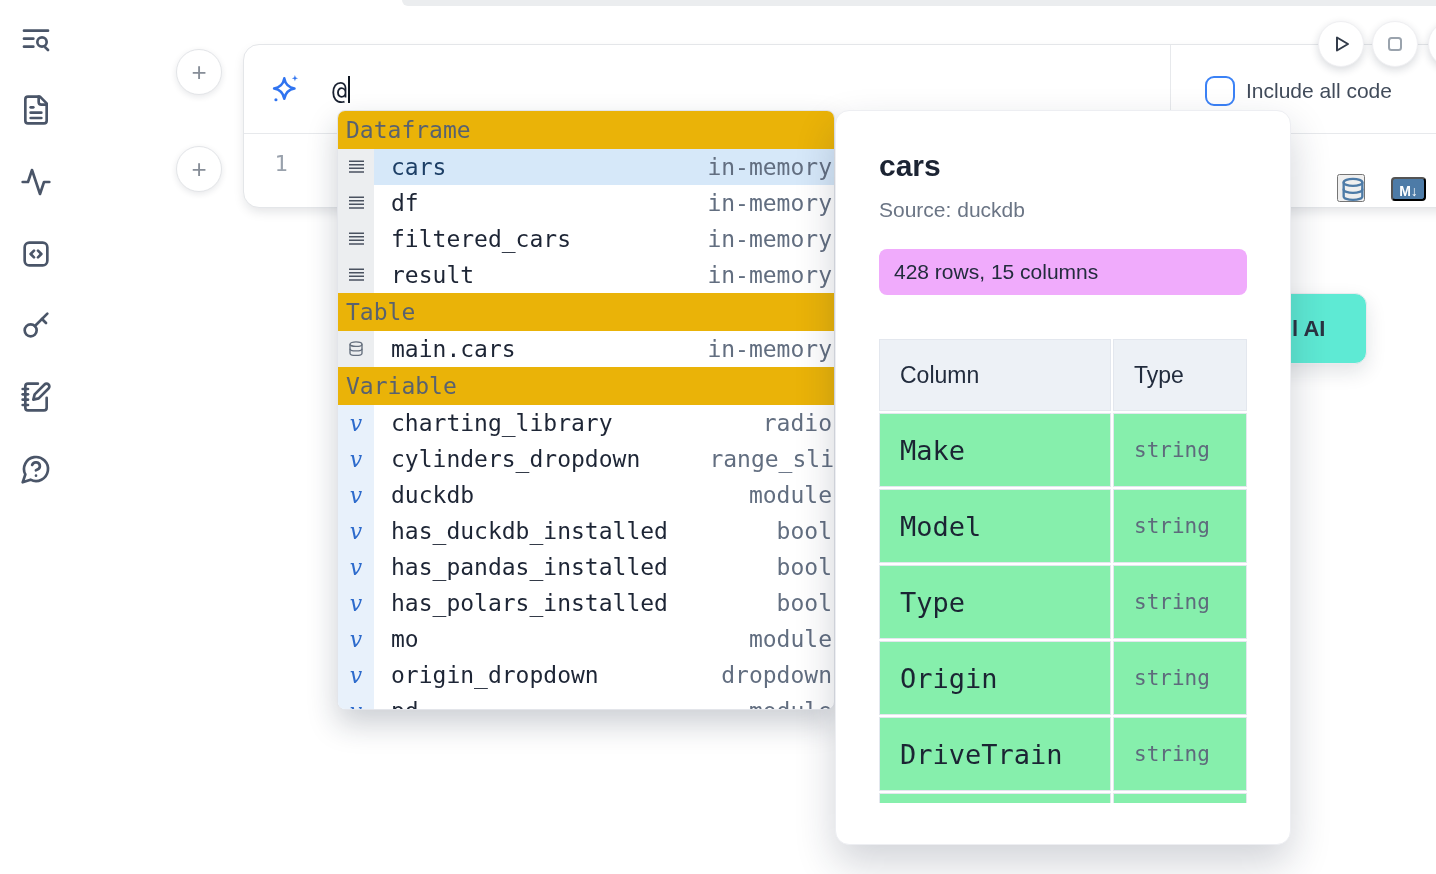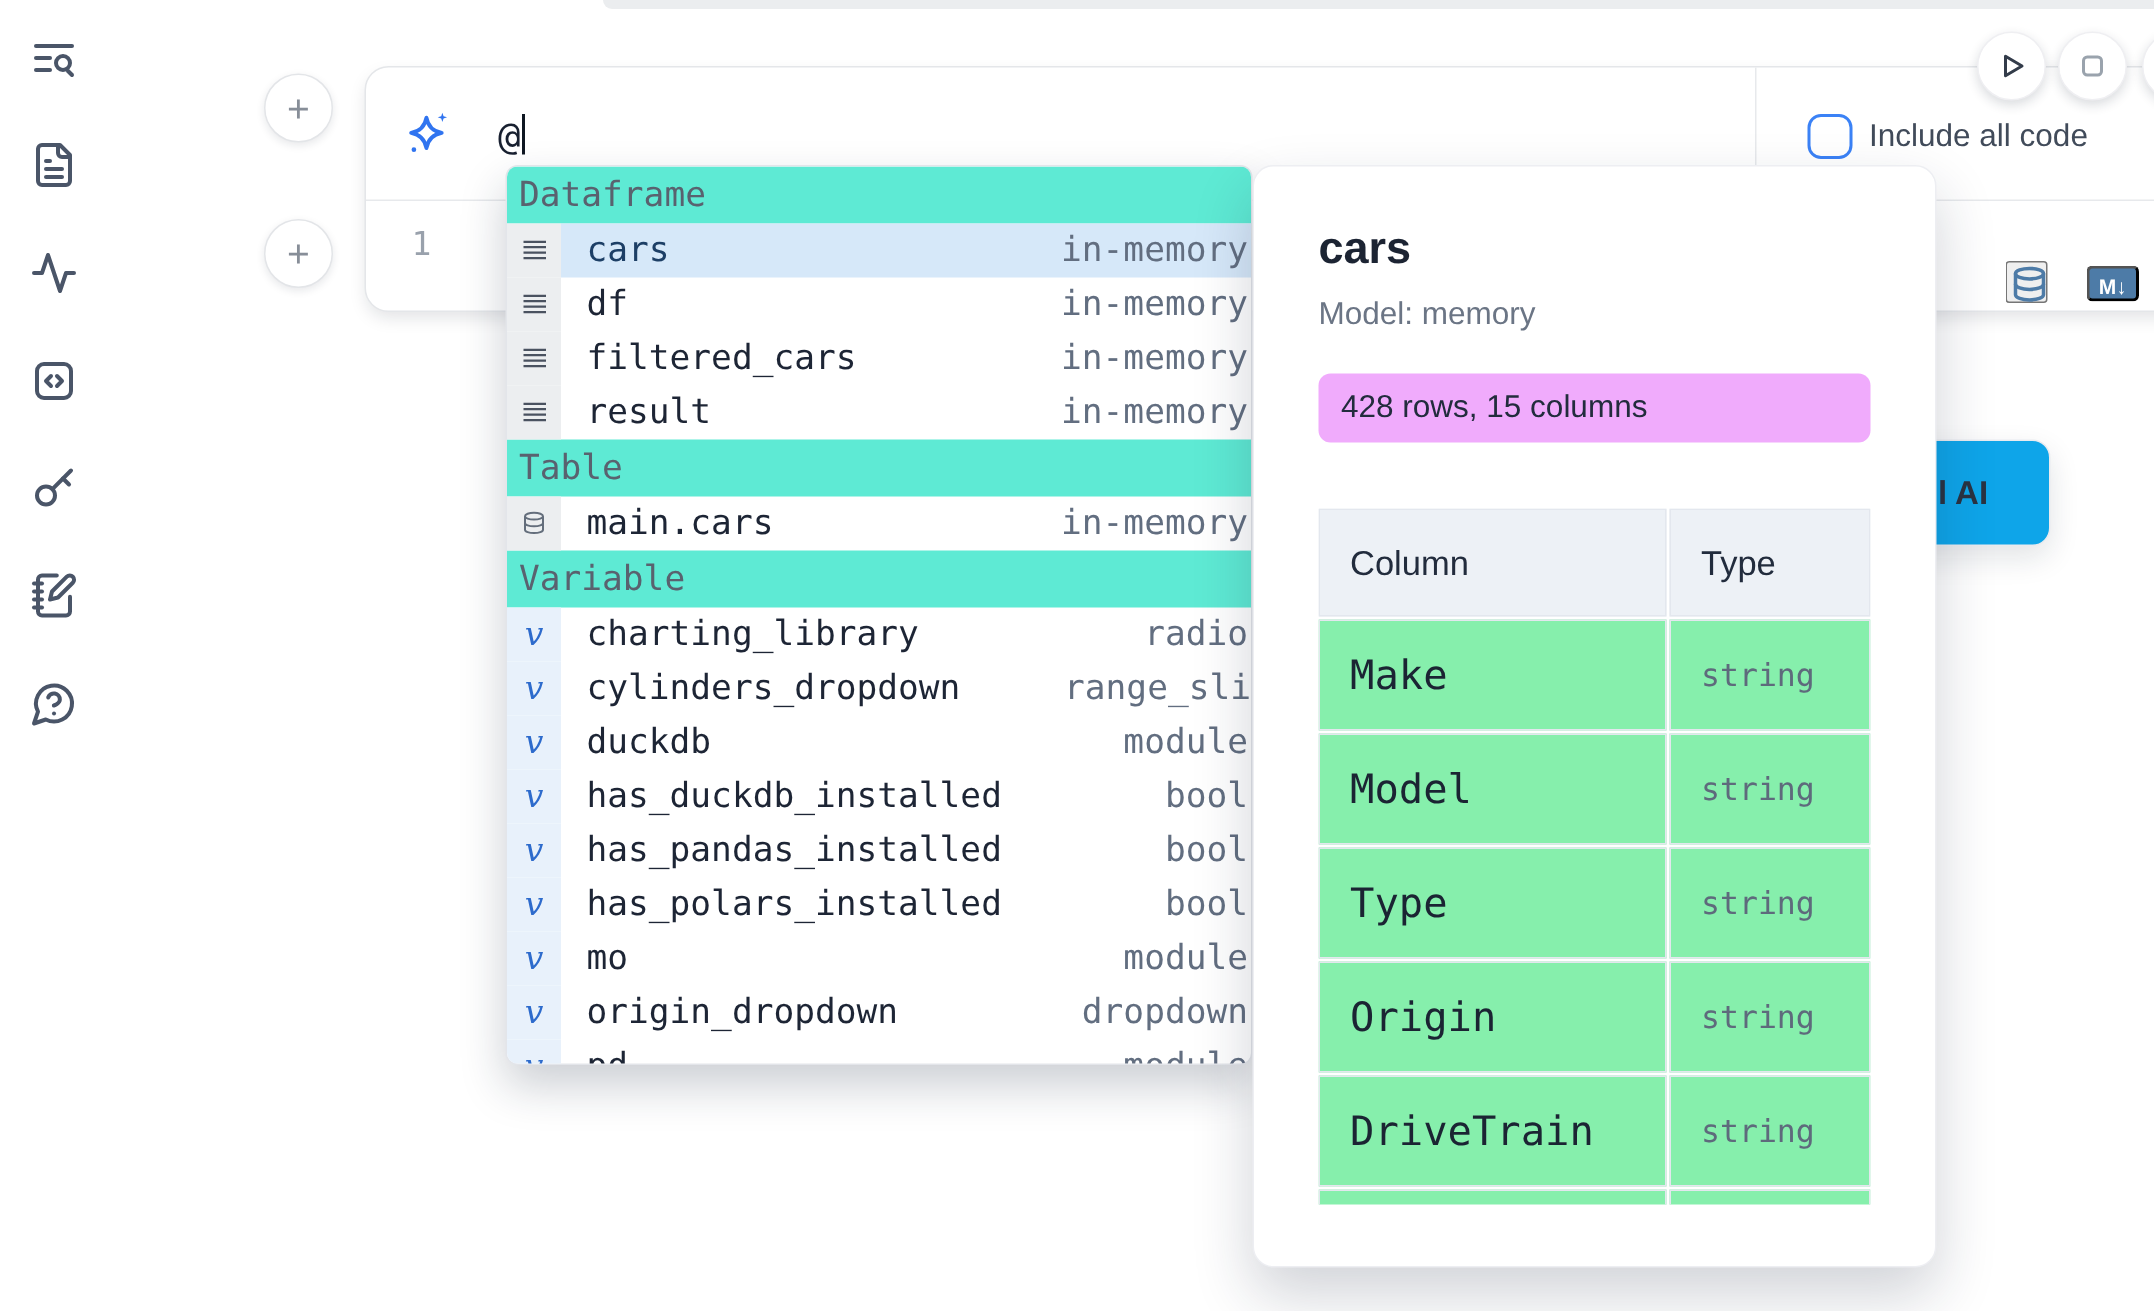--- a/index.html
+++ b/index.html
@@ -52,30 +52,30 @@
 
   
   .run-btn { position:absolute; top:21px; width:46px; height:46px; border-radius:50%;
     background:#fff; border:1px solid #efeff2; box-shadow:0 3px 8px rgba(20,30,50,.16);
     z-index:4; cursor:pointer; }
   .run-btn svg { width:32px; height:32px; margin:6px; display:block; }
   .btn-play { left:1318px; } .btn-stop { left:1372px; } .btn-extra { left:1428px; }
 
   
   .ai-card { position:absolute; left:1262px; top:293px; width:105px; height:71px;
-    background:#0ea5e9; border:1px solid #eaebef; border-radius:12px;
+    background:#5eead4; border:1px solid #eaebef; border-radius:12px;
     box-shadow:0 8px 20px rgba(20,30,50,.12); z-index:3;
     font-weight:bold; font-size:22px; color:#2a3342; line-height:69px; padding-left:29px; cursor:pointer; }
 
   
   .dropdown { position:absolute; left:337px; top:110px; width:498px; height:600px;
     background:#fff; border:1px solid #e3e5ea; border-radius:8px; overflow:hidden;
     box-shadow:0 14px 30px rgba(25,35,60,.22); z-index:5;
     font-family:"DejaVu Sans Mono", monospace; font-size:23px; }
-  .ac-header { height:38px; line-height:38px; background:#5eead4; color:#59626f; padding-left:8px; }
+  .ac-header { height:38px; line-height:38px; background:#eab308; color:#59626f; padding-left:8px; }
   .ac-row { height:36px; display:flex; align-items:stretch; cursor:pointer; }
   .strip { width:36px; flex:none; background:#eceef0; display:flex; align-items:center; justify-content:center; color:#4a5260; }
   .strip svg { width:21px; height:20px; display:block; }
   .strip.var { background:#e8f1fb; color:#2d6bcc;
     font-family:"DejaVu Serif", serif; font-style:italic; font-size:22px; }
   .ac-body { flex:1; display:flex; align-items:center; min-width:0; }
   .ac-row.sel .ac-body { background:#d6e8f9; }
   .nm { padding-left:17px; color:#1d2535; white-space:nowrap; }
   .ac-row.sel .nm { color:#1d3f66; }
   .ty { margin-left:auto; padding-right:2px; color:#626e80; white-space:nowrap; }
@@ -305,21 +305,21 @@
       <span class="strip var">v</span>
       <span class="ac-body">
           <span class="nm">pd</span>
           <span class="ty">module</span>
         </span>
     </div>
   </div>
 
   <div class="popup">
     <div class="popup-title">cars</div>
-    <div class="popup-source">Model: memory</div>
+    <div class="popup-source">Source: duckdb</div>
     <div class="popup-pill">428 rows, 15 columns</div>
     <div class="popup-table">
       <div class="pt-cell pt-head">Column</div>
       <div class="pt-cell pt-head">Type</div>
 
       <div class="pt-cell pt-data pt-name">Make</div>
       <div class="pt-cell pt-data pt-type">string</div>
       <div class="pt-cell pt-data pt-name">Model</div>
       <div class="pt-cell pt-data pt-type">string</div>
       <div class="pt-cell pt-data pt-name">Type</div>

